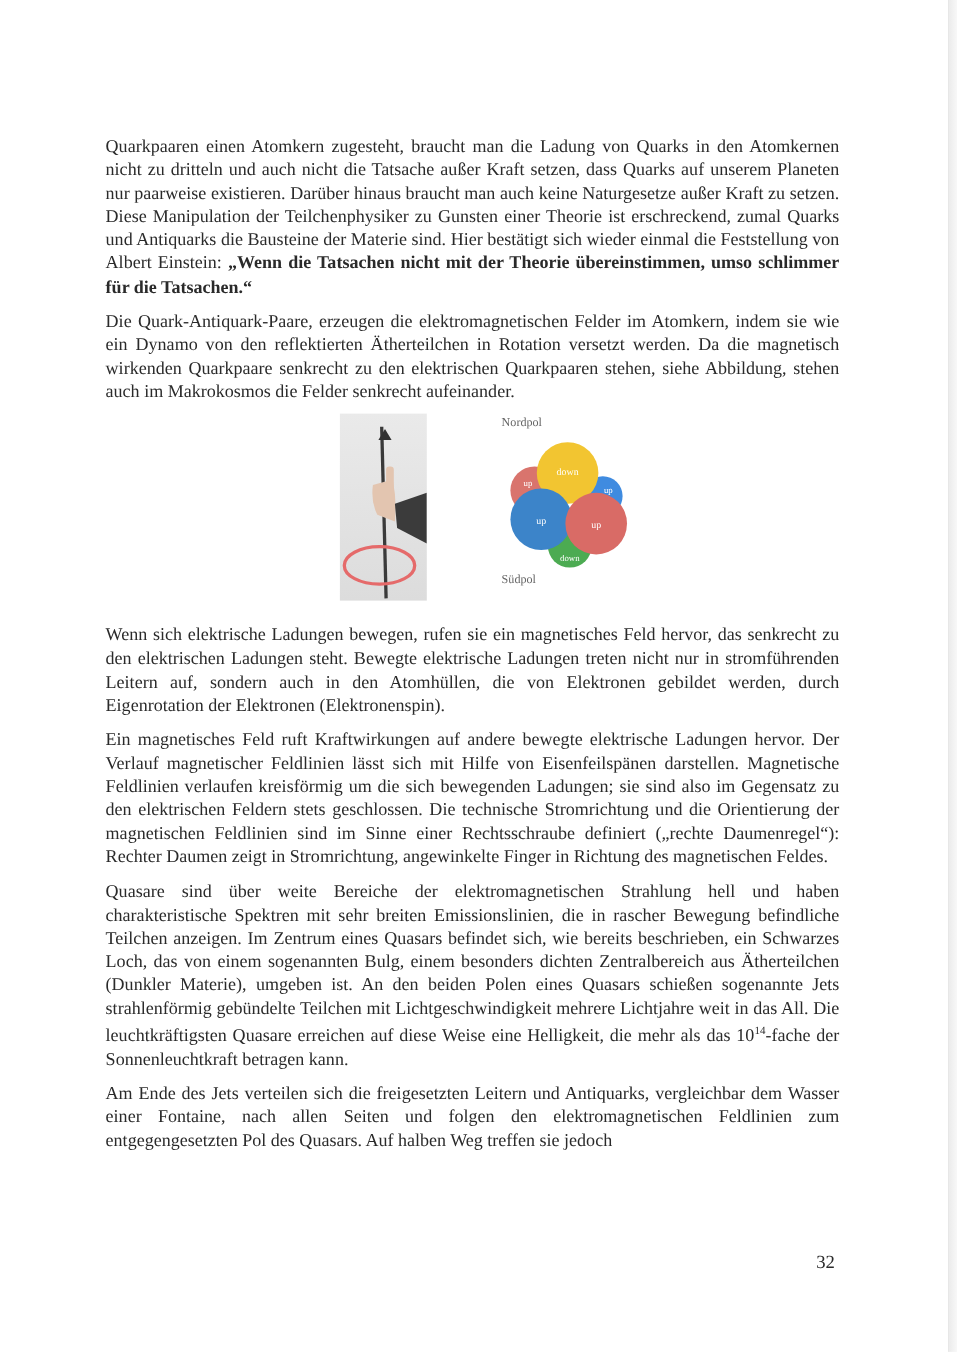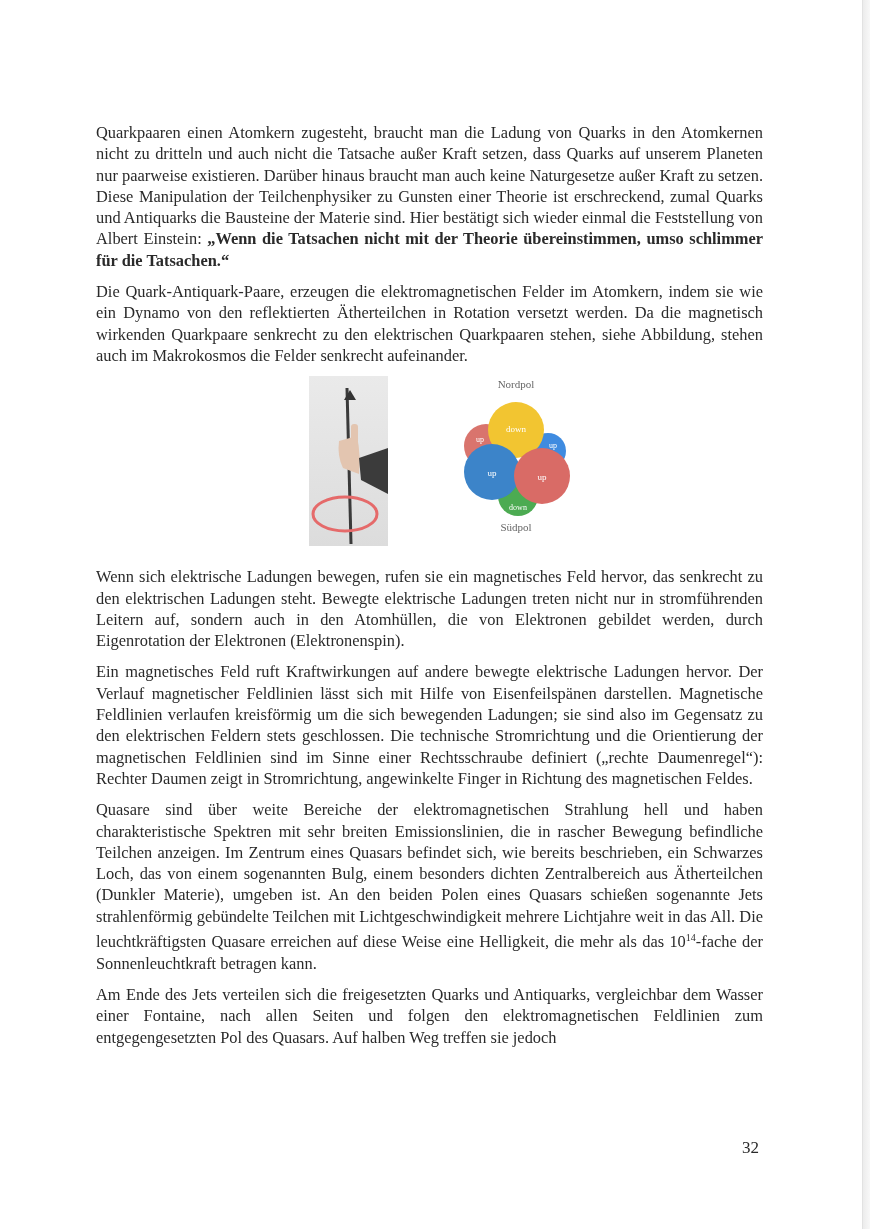--- a/index.html
+++ b/index.html
@@ -7,21 +7,21 @@
       width: 870px; height: 1229px; background: #ffffff; position: relative; overflow: hidden;
       font-family: "Liberation Serif", "DejaVu Serif", serif; color: #2a2a2a;
     }
     .edge { position: absolute; top: 0; right: 0; width: 7px; height: 1229px; background: linear-gradient(to right, #ececec, #f8f8f8); border-left: 1px solid #e2e2e2; }
     .page { position: absolute; left: 96px; top: 93px; width: 667px; margin-top: 29px; }
     p { margin: 0 0 10px 0; font-size: 16.4px; line-height: 21.3px; text-align: justify; }
     .bold { font-weight: bold; }
     .figure { position: relative; height: 180px; margin: 2px 0 10px 0; }
     .photo { position: absolute; left: 213px; top: 0; width: 79px; height: 170px; background: linear-gradient(#eaeaea, #dcdcdc); }
     .quark-fig { position: absolute; left: 360px; top: 0; width: 120px; height: 165px; }
-    .fig-label { position: absolute; font-size: 11px; color: #666; width: 120px; text-align: center; left: 0; }
+    .fig-label { position: absolute; font-size: 11px; color: #666; width: 120px; text-align: left; left: 0; }
     .pagenum { position: absolute; left: 742px; top: 1138px; font-size: 17px; }
   </style>
 </head>
 <body>
 
 <div class="edge"></div>
 
 <div class="page">
   <p><span>Quarkpaaren einen Atomkern zugesteht, braucht man die Ladung von Quarks in den Atomkernen nicht zu dritteln und auch nicht die Tatsache außer Kraft setzen, dass Quarks auf unserem Planeten nur paarweise existieren. Darüber hinaus braucht man auch keine Naturgesetze außer Kraft zu setzen. Diese Manipulation der Teilchenphysiker zu Gunsten einer Theorie ist erschreckend, zumal Quarks und Antiquarks die Bausteine der Materie sind. Hier bestätigt sich wieder einmal die Feststellung von Albert Einstein: </span><span class="bold">„Wenn die Tatsachen nicht mit der Theorie übereinstimmen, umso schlimmer für die Tatsachen.“</span></p>
   <p>Die Quark-Antiquark-Paare, erzeugen die elektromagnetischen Felder im Atomkern, indem sie wie ein Dynamo von den reflektierten Ätherteilchen in Rotation versetzt werden. Da die magnetisch wirkenden Quarkpaare senkrecht zu den elektrischen Quarkpaaren stehen, siehe Abbildung, stehen auch im Makrokosmos die Felder senkrecht aufeinander.</p>
@@ -54,16 +54,16 @@
         <text x="86" y="84" font-size="9" fill="#fff" text-anchor="middle" font-family="Liberation Serif, serif">up</text>
         <text x="62" y="114" font-size="8" fill="#fff" text-anchor="middle" font-family="Liberation Serif, serif">down</text>
       </svg>
       <div class="fig-label" style="top:145px">Südpol</div>
     </div>
   </div>
 
   <p>Wenn sich elektrische Ladungen bewegen, rufen sie ein magnetisches Feld hervor, das senkrecht zu den elektrischen Ladungen steht. Bewegte elektrische Ladungen treten nicht nur in stromführenden Leitern auf, sondern auch in den Atomhüllen, die von Elektronen gebildet werden, durch Eigenrotation der Elektronen (Elektronenspin).</p>
   <p>Ein magnetisches Feld ruft Kraftwirkungen auf andere bewegte elektrische Ladungen hervor. Der Verlauf magnetischer Feldlinien lässt sich mit Hilfe von Eisenfeilspänen darstellen. Magnetische Feldlinien verlaufen kreisförmig um die sich bewegenden Ladungen; sie sind also im Gegensatz zu den elektrischen Feldern stets geschlossen. Die technische Stromrichtung und die Orientierung der magnetischen Feldlinien sind im Sinne einer Rechtsschraube definiert („rechte Daumenregel“): Rechter Daumen zeigt in Stromrichtung, angewinkelte Finger in Richtung des magnetischen Feldes.</p>
   <p><span>Quasare sind über weite Bereiche der elektromagnetischen Strahlung hell und haben charakteristische Spektren mit sehr breiten Emissionslinien, die in rascher Bewegung befindliche Teilchen anzeigen. Im Zentrum eines Quasars befindet sich, wie bereits beschrieben, ein Schwarzes Loch, das von einem sogenannten Bulg, einem besonders dichten Zentralbereich aus Ätherteilchen (Dunkler Materie), umgeben ist. An den beiden Polen eines Quasars schießen sogenannte Jets strahlenförmig gebündelte Teilchen mit Lichtgeschwindigkeit mehrere Lichtjahre weit in das All. Die leuchtkräftigsten Quasare erreichen auf diese Weise eine Helligkeit, die mehr als das </span><span>10</span><sup style="font-size:10px">14</sup><span>-fache der Sonnenleuchtkraft betragen kann.</span></p>
-  <p>Am Ende des Jets verteilen sich die freigesetzten Quarks und Antiquarks, vergleichbar dem Wasser einer Fontaine, nach allen Seiten und folgen den elektromagnetischen Feldlinien zum entgegengesetzten Pol des Quasars. Auf halben Weg treffen sie jedoch</p>
+  <p>Am Ende des Jets verteilen sich die freigesetzten Leitern und Antiquarks, vergleichbar dem Wasser einer Fontaine, nach allen Seiten und folgen den elektromagnetischen Feldlinien zum entgegengesetzten Pol des Quasars. Auf halben Weg treffen sie jedoch</p>
 </div>
 
 <div class="pagenum">32</div>
 
 </body></html>

